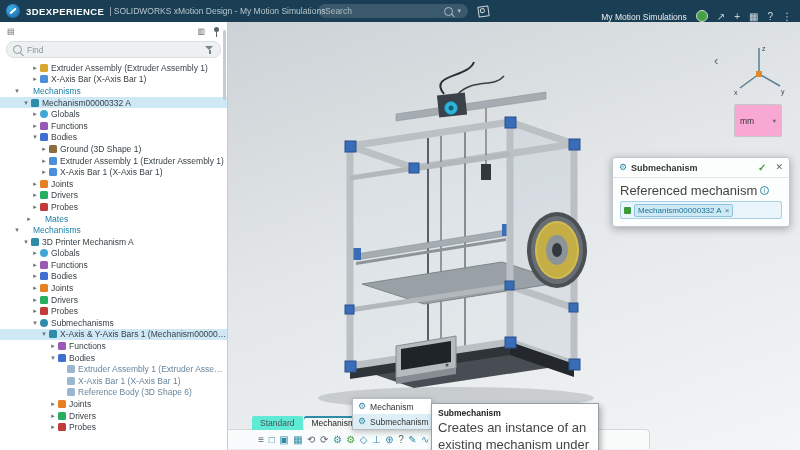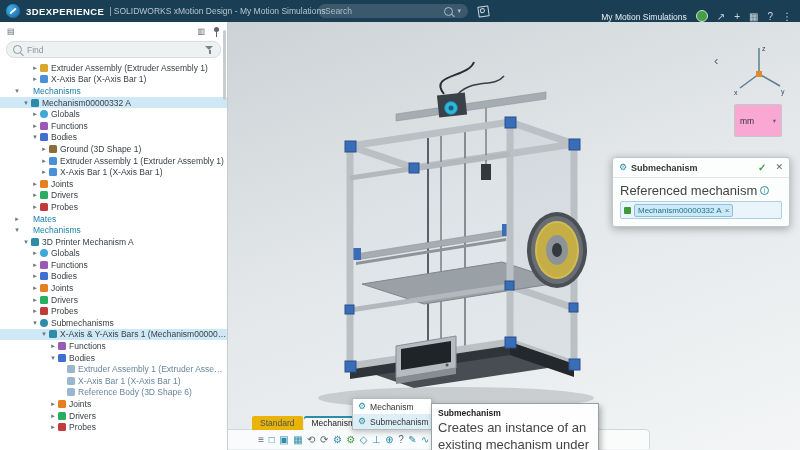--- a/index.html
+++ b/index.html
@@ -103,21 +103,21 @@
   .mrow{height:15px;display:flex;align-items:center;gap:4px;padding:0 5px}
   .mrow.hover{background:#ddeef7}
   .m-ic{font-size:9px;color:#2f8ca8;line-height:1}
   .m-lb{font-size:8.5px;color:#333;white-space:nowrap}
   .tooltip{position:absolute;left:431px;top:403px;width:154px;background:#fefefe;border:1px solid #98a0a4;
         box-shadow:2px 3px 6px rgba(0,0,0,.3);padding:4px 6px;z-index:27}
   .tt-title{font-size:8.5px;font-weight:bold;color:#222;margin-bottom:2px}
   .tt-body{font-size:13px;color:#444;line-height:1.3}
   .tt-link{font-size:7.8px;color:#1b7fa8;margin-top:2px}
   .abtabs{position:absolute;left:252px;top:416px;height:14px;display:flex;gap:1px;z-index:10}
-  .abtab{background:#eab308;color:#4a5458;font-size:8.5px;padding:2px 8px 0;border-radius:2px 2px 0 0;white-space:nowrap}
+  .abtab{background:#5eead4;color:#4a5458;font-size:8.5px;padding:2px 8px 0;border-radius:2px 2px 0 0;white-space:nowrap}
   .abtab.active{background:#f5f7f7;color:#222;box-shadow:inset 0 2px 0 #2f8ca8}
   .actionbar{position:absolute;left:164px;top:429px;width:486px;height:20px;box-sizing:border-box;
         background:rgba(250,252,252,.95);border:1px solid #d3d7d8;border-bottom:none;
         border-radius:5px 5px 0 0;display:flex;align-items:center;justify-content:center;gap:4.5px;z-index:9}
   .ab-ic{font-size:10px;line-height:1}
   .tone-teal{color:#2f8ca8}.tone-green{color:#3f9b38}.tone-gray{color:#5b666c}
 </style>
 </head>
 <body>
 
@@ -217,21 +217,21 @@
         <div class="trow normal" style="padding-left: 31px;">
           <span class="chev">▸</span>
           <span class="ticon ic-drivers"></span>
           <span class="tlabel">Drivers</span>
         </div>
         <div class="trow normal" style="padding-left: 31px;">
           <span class="chev">▸</span>
           <span class="ticon ic-probes"></span>
           <span class="tlabel">Probes</span>
         </div>
-        <div class="trow link" style="padding-left: 13px;">
+        <div class="trow link" style="padding-left: 13px; margin-left: 12px;">
           <span class="chev">▸</span>
           <span class="ticon ic-none" style="visibility: hidden;"></span>
           <span class="tlabel">Mates</span>
         </div>
         <div class="trow link" style="padding-left: 13px;">
           <span class="chev">▾</span>
           <span class="ticon ic-none" style="visibility: hidden;"></span>
           <span class="tlabel">Mechanisms</span>
         </div>
         <div class="trow normal" style="padding-left: 22px;">

